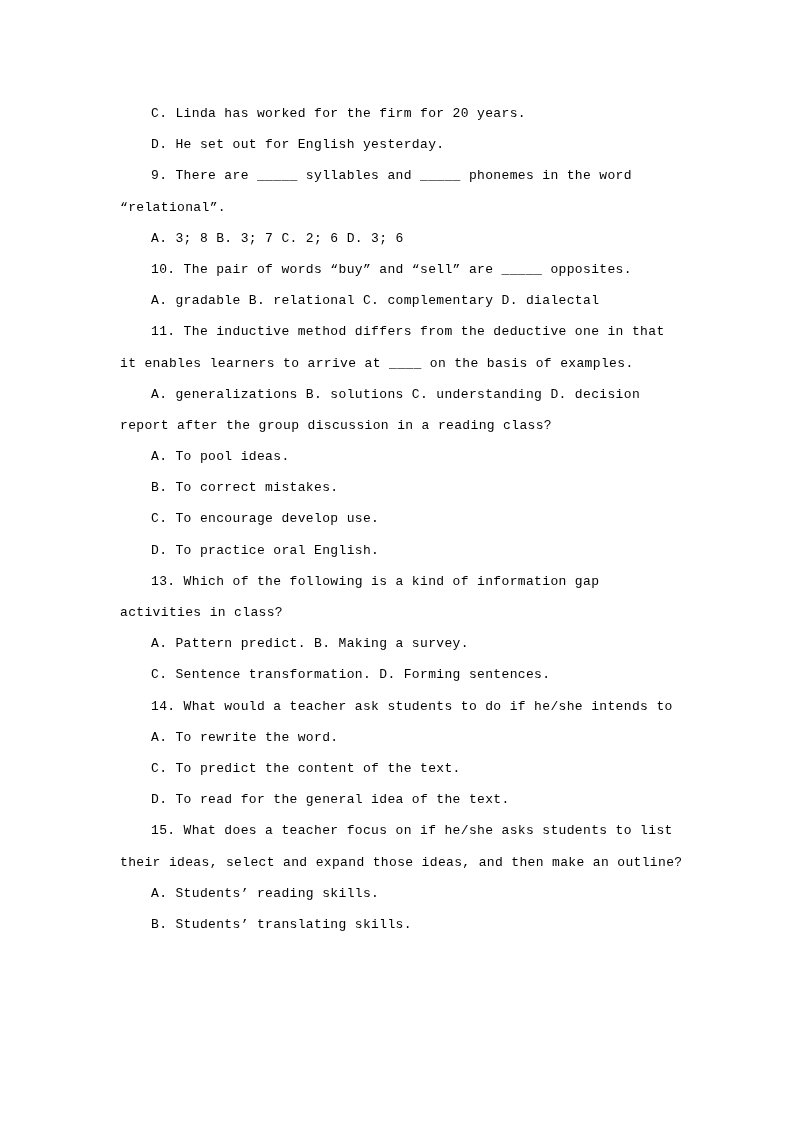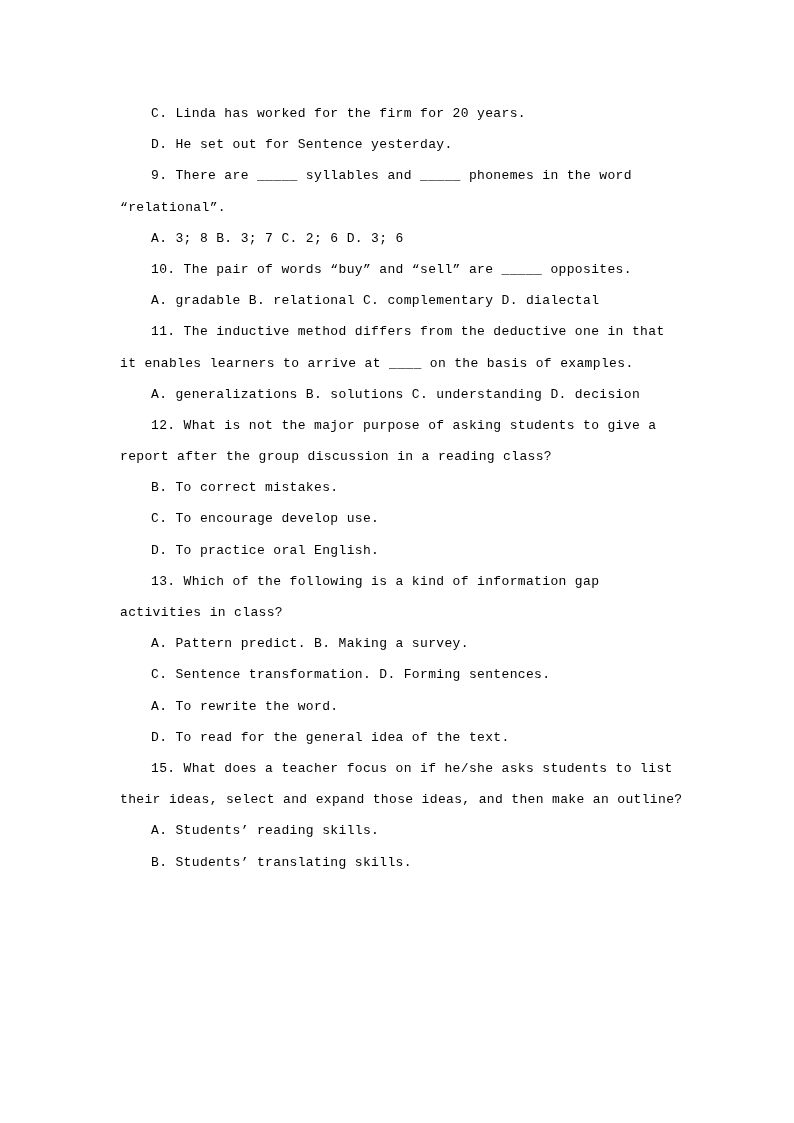--- a/index.html
+++ b/index.html
@@ -39,38 +39,40 @@
     .indent {
       padding-left: 31px;
     }
   </style>
 </head>
 <body>
 
 <div class="page">
   <div class="content">
     <div class="line indent">C. Linda has worked for the firm for 20 years.</div>
-    <div class="line indent">D. He set out for Sentence yesterday.</div>
+    <div class="line indent">D. He set out for English yesterday.</div>
     <div class="line indent">9. There are _____ syllables and _____ phonemes in the word</div>
     <div class="line">“relational”.</div>
     <div class="line indent">A. 3; 8 B. 3; 7 C. 2; 6 D. 3; 6</div>
     <div class="line indent">10. The pair of words “buy” and “sell” are _____ opposites.</div>
     <div class="line indent">A. gradable B. relational C. complementary D. dialectal</div>
     <div class="line indent">11. The inductive method differs from the deductive one in that</div>
     <div class="line">it enables learners to arrive at ____ on the basis of examples.</div>
     <div class="line indent">A. generalizations B. solutions C. understanding D. decision</div>
-    <div class="line indent">12. What is not the major purpose of asking students to give a</div>
     <div class="line">report after the group discussion in a reading class?</div>
+    <div class="line indent">A. To pool ideas.</div>
     <div class="line indent">B. To correct mistakes.</div>
     <div class="line indent">C. To encourage develop use.</div>
     <div class="line indent">D. To practice oral English.</div>
     <div class="line indent">13. Which of the following is a kind of information gap</div>
     <div class="line">activities in class?</div>
     <div class="line indent">A. Pattern predict. B. Making a survey.</div>
     <div class="line indent">C. Sentence transformation. D. Forming sentences.</div>
+    <div class="line indent">14. What would a teacher ask students to do if he/she intends to</div>
     <div class="line indent">A. To rewrite the word.</div>
+    <div class="line indent">C. To predict the content of the text.</div>
     <div class="line indent">D. To read for the general idea of the text.</div>
     <div class="line indent">15. What does a teacher focus on if he/she asks students to list</div>
     <div class="line">their ideas, select and expand those ideas, and then make an outline?</div>
     <div class="line indent">A. Students’ reading skills.</div>
     <div class="line indent">B. Students’ translating skills.</div>
   </div>
 </div>
 
 </body></html>

